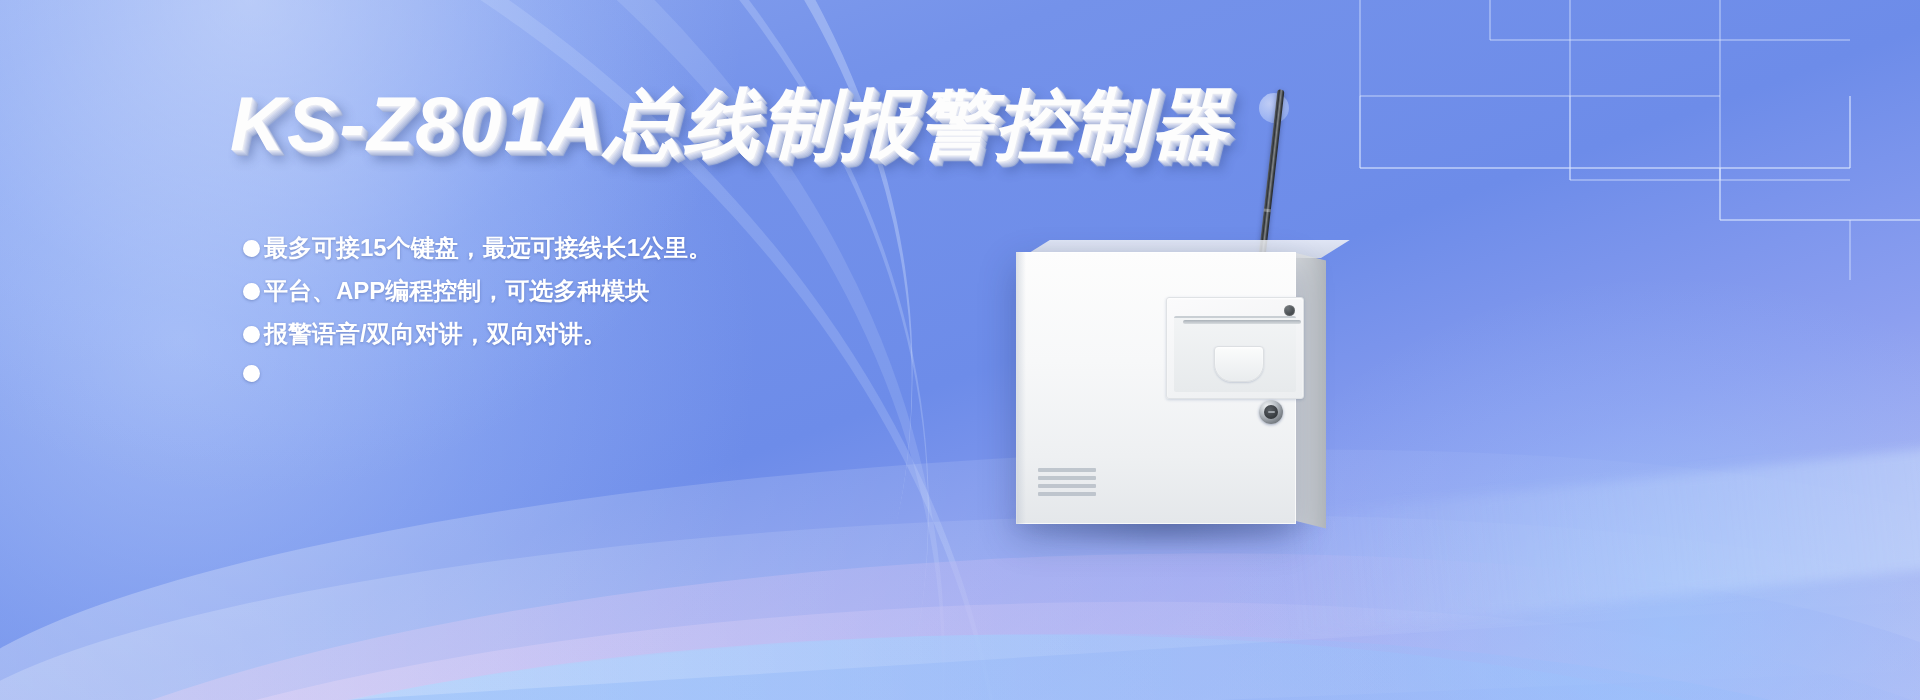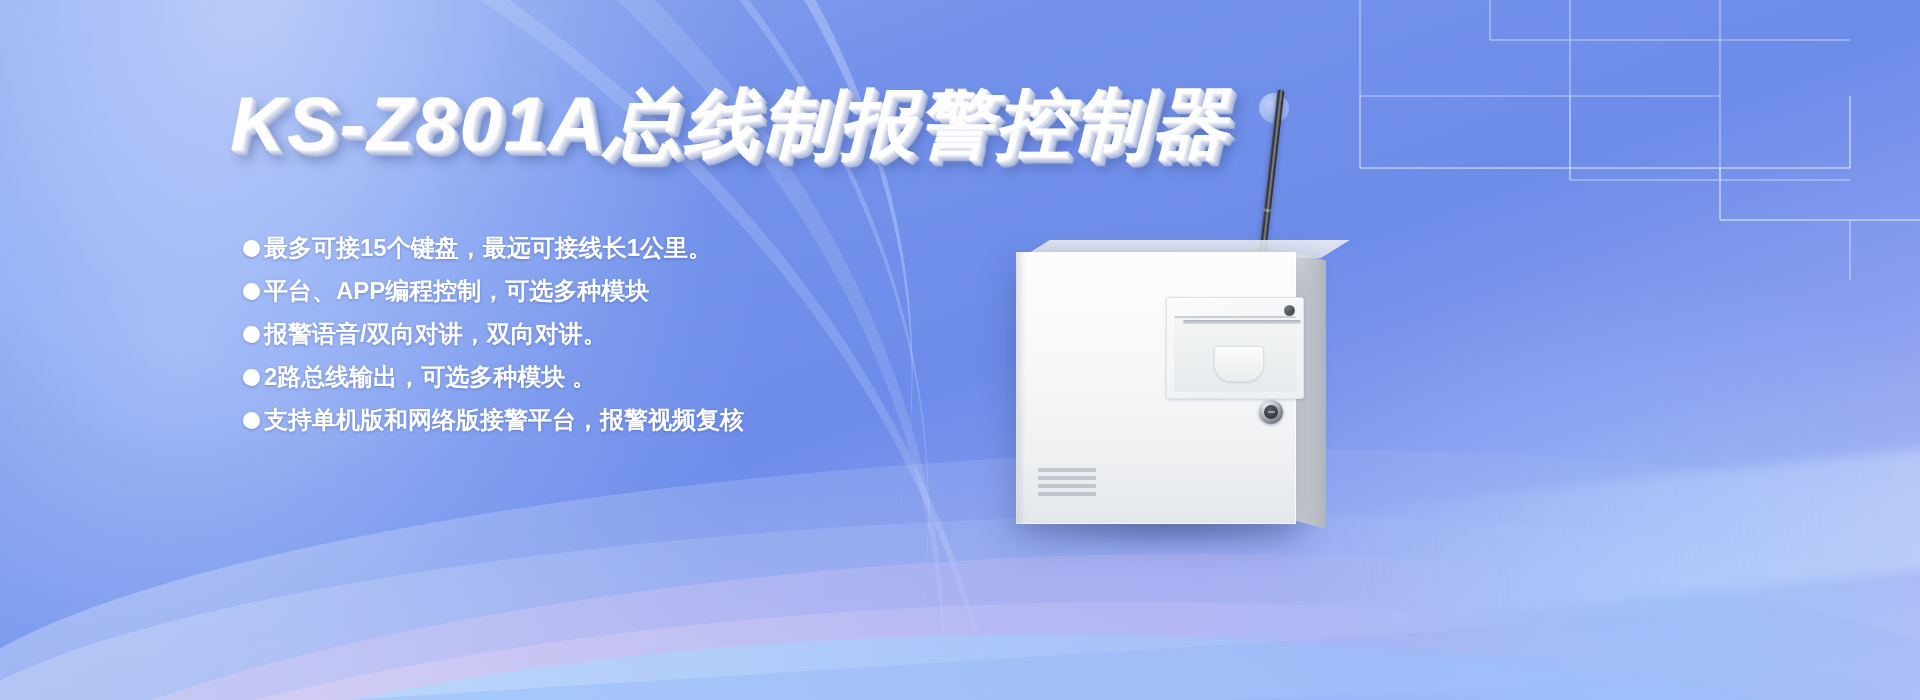--- a/index.html
+++ b/index.html
@@ -243,25 +243,20 @@
     <div class="feature">
       <span class="bullet"></span>
       <span class="ftext">平台、APP编程控制，可选多种模块</span>
     </div>
     <div class="feature">
       <span class="bullet"></span>
       <span class="ftext">报警语音/双向对讲，双向对讲。</span>
     </div>
     <div class="feature">
       <span class="bullet"></span>
-      <span class="ftext">2路总线输出，可选多种模块 。</span>
-    </div>
-    <div class="feature">
-      <span class="bullet"></span>
-      <span class="ftext">支持单机版和网络版接警平台，报警视频复核</span>
     </div>
   </div>
 
   <div class="product">
     <div class="antenna"></div>
     <div class="box-shadow"></div>
     <div class="box-side"></div>
     <div class="box-top"></div>
     <div class="box-face">
       <div class="keypad-outer">

